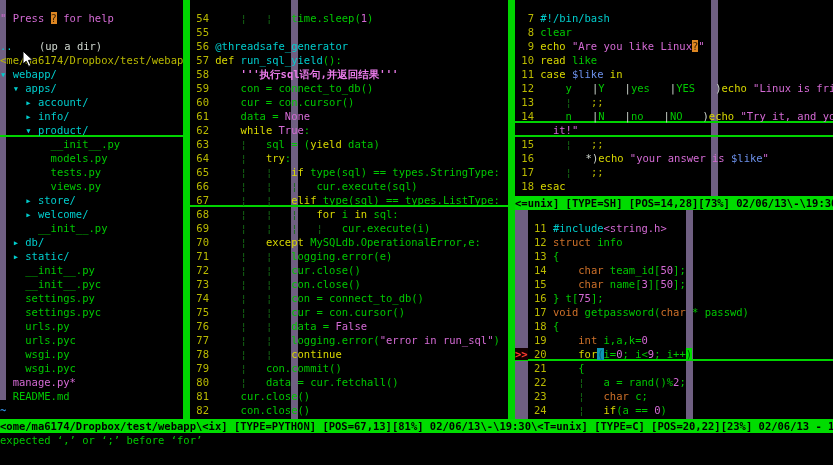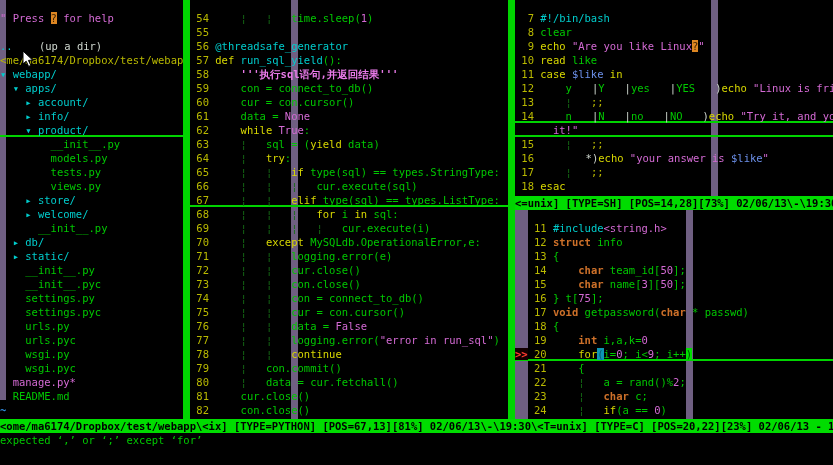--- a/index.html
+++ b/index.html
@@ -9,21 +9,21 @@
         overflow:hidden;color:#00c800;}
   .row{height:14px;}
   .cl{box-shadow:inset 0 -2px 0 #00d400;}
   
   .d{color:#00c800;}
   .k{color:#d8d800;font-weight:normal;}
   .kn{color:#b9b900;}
   .s{color:#d46ad4;}
   .sb{color:#e87ae8;font-weight:bold;}
   .c{color:#00cdcd;}
-  .t{color:#cd7029;font-weight:bold;}
+  .t{color:#cd7029;font-weight:normal;}
   .v{color:#6b8fe8;}
   .w{color:#cfd7cf;margin-left:20px;}
   .n{color:#b9b900;}
   .ig{color:#156e15;}
   .tl{color:#2f89d8;font-weight:bold;}
   .or{background:#dd8622;color:#3a2000;}
   .mp{background:#0d96b4;color:#06586c;}
   .cur{background:#00df00;color:#004400;}
   .sign{color:#ff3b30;font-weight:bold;background:#140000;}
   
@@ -49,17 +49,17 @@
 <div class="vsep" style="left:508px;height:419px;"></div>
 
 <pre class="pane" id="nerdtree" style="left:0;top:0;width:183px;height:420px;"><div class="row"><span class="s">" Press </span><span class="or">?</span><span class="s"> for help</span></div><div class="row"></div><div class="row"><span class="c">..</span><span class="w"> (up a dir)</span></div><div class="row"><span class="kn">&lt;me/ma6174/Dropbox/test/webapp/</span></div><div class="row"><span class="c">▾ webapp/</span></div><div class="row"><span class="c">  ▾ apps/</span></div><div class="row"><span class="c">    ▸ account/</span></div><div class="row"><span class="c">    ▸ info/</span></div><div class="row cl"><span class="c">    ▾ product/</span></div><div class="row"><span class="d">        __init__.py</span></div><div class="row"><span class="d">        models.py</span></div><div class="row"><span class="d">        tests.py</span></div><div class="row"><span class="d">        views.py</span></div><div class="row"><span class="c">    ▸ store/</span></div><div class="row"><span class="c">    ▸ welcome/</span></div><div class="row"><span class="d">      __init__.py</span></div><div class="row"><span class="c">  ▸ db/</span></div><div class="row"><span class="c">  ▸ static/</span></div><div class="row"><span class="d">    __init__.py</span></div><div class="row"><span class="d">    __init__.pyc</span></div><div class="row"><span class="d">    settings.py</span></div><div class="row"><span class="d">    settings.pyc</span></div><div class="row"><span class="d">    urls.py</span></div><div class="row"><span class="d">    urls.pyc</span></div><div class="row"><span class="d">    wsgi.py</span></div><div class="row"><span class="d">    wsgi.pyc</span></div><div class="row"><span class="s">  manage.py*</span></div><div class="row"><span class="d">  README.md</span></div><div class="row"><span class="tl">~</span></div><div class="row"><span class="tl">~</span></div></pre>
 <pre class="pane" id="py" style="left:190px;top:0;width:318px;height:420px;"><div class="row"><span class="n"> 54 </span><span class="d">    </span><span class="ig">¦   ¦   </span><span class="d">time.sleep(</span><span class="s">1</span><span class="d">)</span></div><div class="row"><span class="n"> 55 </span></div><div class="row"><span class="n"> 56 </span><span class="c">@threadsafe_generator</span></div><div class="row"><span class="n"> 57 </span><span class="k">def </span><span class="c">run_sql_yield</span><span class="d">():</span></div><div class="row"><span class="n"> 58 </span><span class="d">    </span><span class="sb">'''执行sql语句,并返回结果'''</span></div><div class="row"><span class="n"> 59 </span><span class="d">    con = connect_to_db()</span></div><div class="row"><span class="n"> 60 </span><span class="d">    cur = con.cursor()</span></div><div class="row"><span class="n"> 61 </span><span class="d">    data = </span><span class="s">None</span></div><div class="row"><span class="n"> 62 </span><span class="d">    </span><span class="k">while </span><span class="s">True</span><span class="d">:</span></div><div class="row"><span class="n"> 63 </span><span class="d">    </span><span class="ig">¦   </span><span class="d">sql = (</span><span class="k">yield </span><span class="d">data)</span></div><div class="row"><span class="n"> 64 </span><span class="d">    </span><span class="ig">¦   </span><span class="k">try</span><span class="d">:</span></div><div class="row"><span class="n"> 65 </span><span class="d">    </span><span class="ig">¦   ¦   </span><span class="k">if </span><span class="d">type(sql) == types.StringType:</span></div><div class="row"><span class="n"> 66 </span><span class="d">    </span><span class="ig">¦   ¦   ¦   </span><span class="d">cur.execute(sql)</span></div><div class="row cl"><span class="n"> 67 </span><span class="d">    </span><span class="ig">¦   ¦   </span><span class="k">elif </span><span class="d">type(sql) == types.ListType:</span></div><div class="row"><span class="n"> 68 </span><span class="d">    </span><span class="ig">¦   ¦   ¦   </span><span class="k">for </span><span class="d">i </span><span class="k">in </span><span class="d">sql:</span></div><div class="row"><span class="n"> 69 </span><span class="d">    </span><span class="ig">¦   ¦   ¦   ¦   </span><span class="d">cur.execute(i)</span></div><div class="row"><span class="n"> 70 </span><span class="d">    </span><span class="ig">¦   </span><span class="k">except </span><span class="d">MySQLdb.OperationalError,e:</span></div><div class="row"><span class="n"> 71 </span><span class="d">    </span><span class="ig">¦   ¦   </span><span class="d">logging.error(e)</span></div><div class="row"><span class="n"> 72 </span><span class="d">    </span><span class="ig">¦   ¦   </span><span class="d">cur.close()</span></div><div class="row"><span class="n"> 73 </span><span class="d">    </span><span class="ig">¦   ¦   </span><span class="d">con.close()</span></div><div class="row"><span class="n"> 74 </span><span class="d">    </span><span class="ig">¦   ¦   </span><span class="d">con = connect_to_db()</span></div><div class="row"><span class="n"> 75 </span><span class="d">    </span><span class="ig">¦   ¦   </span><span class="d">cur = con.cursor()</span></div><div class="row"><span class="n"> 76 </span><span class="d">    </span><span class="ig">¦   ¦   </span><span class="d">data = </span><span class="s">False</span></div><div class="row"><span class="n"> 77 </span><span class="d">    </span><span class="ig">¦   ¦   </span><span class="d">logging.error(</span><span class="s">"error in run_sql"</span><span class="d">)</span></div><div class="row"><span class="n"> 78 </span><span class="d">    </span><span class="ig">¦   ¦   </span><span class="k">continue</span></div><div class="row"><span class="n"> 79 </span><span class="d">    </span><span class="ig">¦   </span><span class="d">con.commit()</span></div><div class="row"><span class="n"> 80 </span><span class="d">    </span><span class="ig">¦   </span><span class="d">data = cur.fetchall()</span></div><div class="row"><span class="n"> 81 </span><span class="d">    cur.close()</span></div><div class="row"><span class="n"> 82 </span><span class="d">    con.close()</span></div><div class="row"><span class="n">    </span><span class="tl">~</span></div></pre>
 <pre class="pane" id="sh" style="left:515px;top:0;width:318px;height:196px;"><div class="row"><span class="n">  7 </span><span class="c">#!/bin/bash</span></div><div class="row"><span class="n">  8 </span><span class="d">clear</span></div><div class="row"><span class="n">  9 </span><span class="k">echo </span><span class="s">"Are you like Linux</span><span class="or">?</span><span class="s">"</span></div><div class="row"><span class="n"> 10 </span><span class="k">read </span><span class="d">like</span></div><div class="row"><span class="n"> 11 </span><span class="k">case </span><span class="v">$like</span><span class="k"> in</span></div><div class="row"><span class="n"> 12 </span><span class="d">    y</span><span class="w">|</span><span class="d">Y</span><span class="w">|</span><span class="d">yes</span><span class="w">|</span><span class="d">YES</span><span class="w">)</span><span class="k">echo </span><span class="s">"Linux is friends to us!"</span></div><div class="row"><span class="n"> 13 </span><span class="d">    </span><span class="ig">¦   </span><span class="kn">;;</span></div><div class="row cl"><span class="n"> 14 </span><span class="d">    n</span><span class="w">|</span><span class="d">N</span><span class="w">|</span><span class="d">no</span><span class="w">|</span><span class="d">NO</span><span class="w">)</span><span class="k">echo </span><span class="s">"Try it, and you will like</span></div><div class="row cl"><span class="n">    </span><span class="d">  </span><span class="s">it!"</span></div><div class="row"><span class="n"> 15 </span><span class="d">    </span><span class="ig">¦   </span><span class="kn">;;</span></div><div class="row"><span class="n"> 16 </span><span class="w">    *)</span><span class="k">echo </span><span class="s">"your answer is </span><span class="v">$like</span><span class="s">"</span></div><div class="row"><span class="n"> 17 </span><span class="d">    </span><span class="ig">¦   </span><span class="kn">;;</span></div><div class="row"><span class="n"> 18 </span><span class="k">esac</span></div><div class="row"><span class="n"> 19 </span></div></pre>
 <pre class="pane" id="cc" style="left:515px;top:210px;width:318px;height:209px;"><div class="row"><span>  </span><span class="n"> 11 </span><span class="c">#include</span><span class="s">&lt;string.h&gt;</span></div><div class="row"><span>  </span><span class="n"> 12 </span><span class="t">struct </span><span class="d">info</span></div><div class="row"><span>  </span><span class="n"> 13 </span><span class="d">{</span></div><div class="row"><span>  </span><span class="n"> 14 </span><span class="d">    </span><span class="t">char </span><span class="d">team_id[</span><span class="s">50</span><span class="d">];</span></div><div class="row"><span>  </span><span class="n"> 15 </span><span class="d">    </span><span class="t">char </span><span class="d">name[</span><span class="s">3</span><span class="d">][</span><span class="s">50</span><span class="d">];</span></div><div class="row"><span>  </span><span class="n"> 16 </span><span class="d">} t[</span><span class="s">75</span><span class="d">];</span></div><div class="row"><span>  </span><span class="n"> 17 </span><span class="t">void </span><span class="d">getpassword(</span><span class="t">char </span><span class="d">* passwd)</span></div><div class="row"><span>  </span><span class="n"> 18 </span><span class="d">{</span></div><div class="row"><span>  </span><span class="n"> 19 </span><span class="d">    </span><span class="t">int </span><span class="d">i,a,k=</span><span class="s">0</span></div><div class="row cl"><span class="sign">&gt;&gt;</span><span class="n"> 20 </span><span class="d">    </span><span class="k">for</span><span class="mp">(</span><span class="d">i=</span><span class="s">0</span><span class="d">; i&lt;</span><span class="s">9</span><span class="d">; i++</span><span class="cur">)</span></div><div class="row"><span>  </span><span class="n"> 21 </span><span class="d">    {</span></div><div class="row"><span>  </span><span class="n"> 22 </span><span class="d">    </span><span class="ig">¦   </span><span class="d">a = rand()%</span><span class="s">2</span><span class="d">;</span></div><div class="row"><span>  </span><span class="n"> 23 </span><span class="d">    </span><span class="ig">¦   </span><span class="t">char </span><span class="d">c;</span></div><div class="row"><span>  </span><span class="n"> 24 </span><span class="d">    </span><span class="ig">¦   </span><span class="k">if</span><span class="d">(a == </span><span class="s">0</span><span class="d">)</span></div><div class="row"><span>  </span><span class="n"> 25 </span><span class="d">    </span><span class="ig">¦   ¦   </span><span class="d">c =</span><span class="s">'0'</span><span class="d">+rand()%</span><span class="s">10</span><span class="d">;</span></div></pre>
 
 <div class="sbar" style="left:515px;top:196px;width:318px;">&lt;=unix] [TYPE=SH] [POS=14,28][73%] 02/06/13\-\19:30</div>
 <div class="sbar" style="left:0;top:419px;width:833px;">&lt;ome/ma6174/Dropbox/test/webapp\&lt;ix] [TYPE=PYTHON] [POS=67,13][81%] 02/06/13\-\19:30\&lt;T=unix] [TYPE=C] [POS=20,22][23%] 02/06/13 - 19:30</div>
 
-<div class="msg" style="left:0;top:433px;width:833px;height:14px;">expected ‘,’ or ‘;’ except ‘for’</div>
+<div class="msg" style="left:0;top:433px;width:833px;height:14px;">expected ‘,’ or ‘;’ before ‘for’</div>
 
 <svg id="mouse-ptr" width="12" height="18" viewBox="0 0 12 18">
   <path d="M1,1 L1,14 L4.2,11.2 L6.6,16.4 L8.8,15.4 L6.4,10.4 L10.6,10 Z" fill="#ffffff" stroke="#000000" stroke-width="1"></path>
 </svg>
 
 </body></html>

